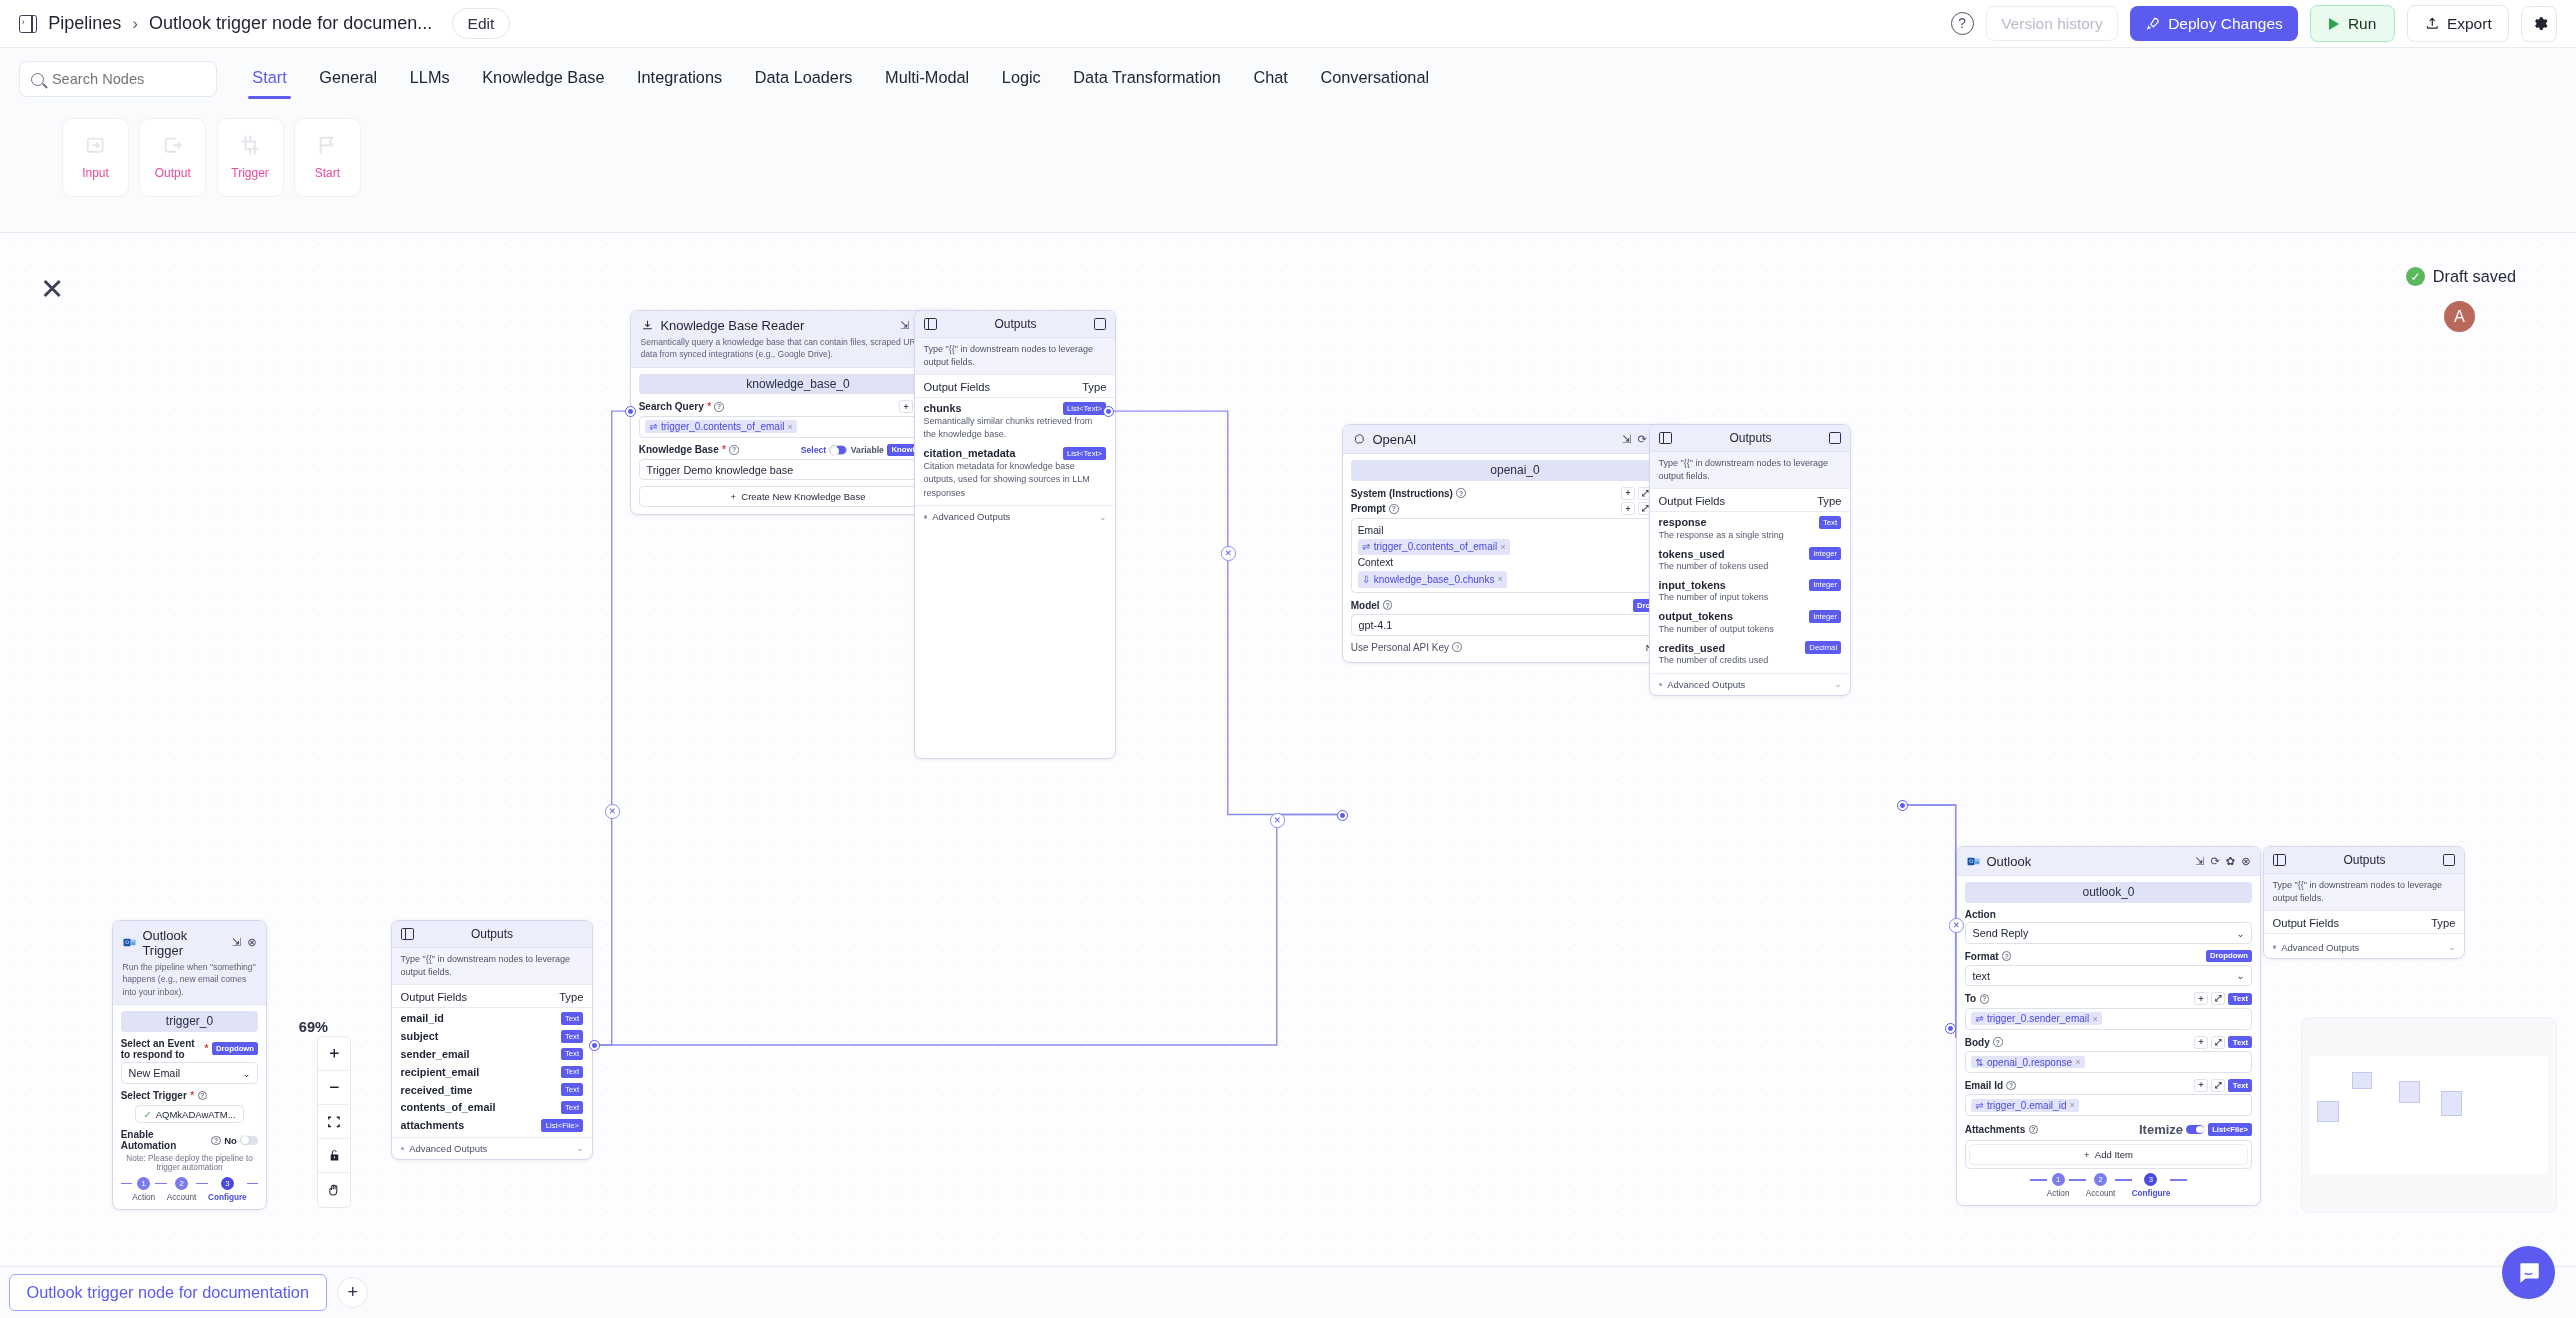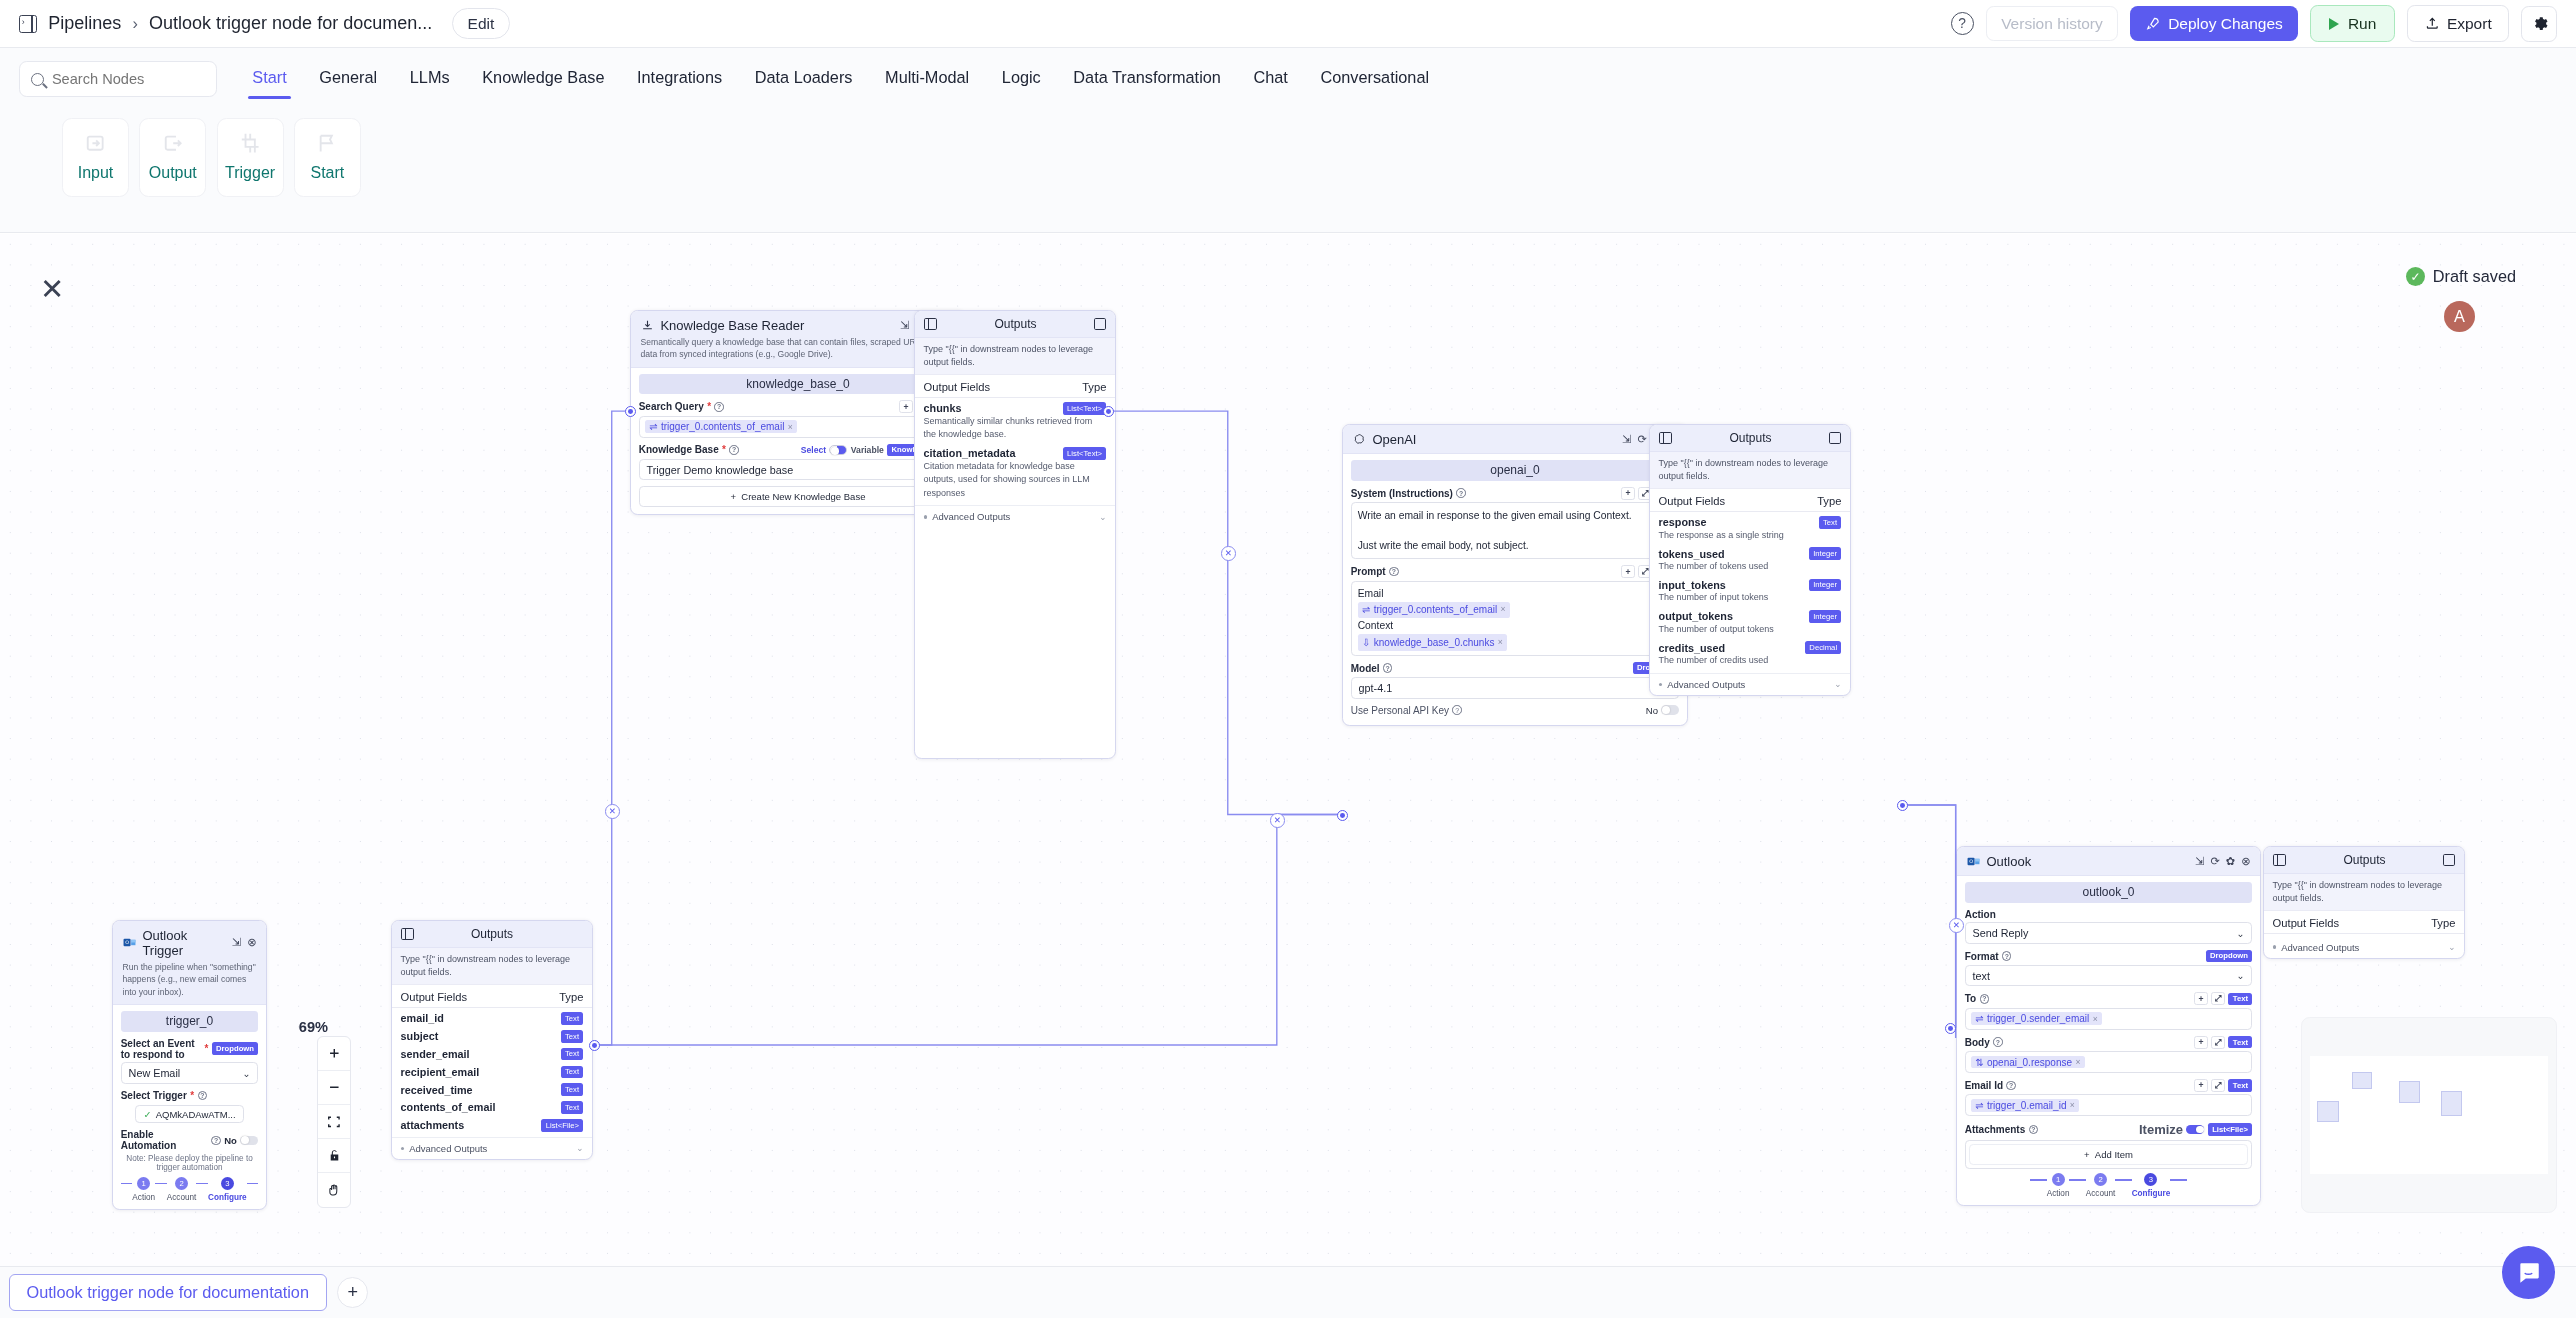--- a/index.html
+++ b/index.html
@@ -99,21 +99,21 @@
     background: #5b5bef; border-radius: 1.7px;
   }
   .cards { display: flex; gap: 10.3px; margin-top: 19px; padding-left: 43px; }
   .card {
     width: 67px; height: 79px; background: #fff; border-radius: 9.5px;
     border: 0.9px solid #f0f1f5;
     display: flex; flex-direction: column; align-items: center; justify-content: center; gap: 9.5px;
     cursor: pointer;
   }
   .card .glyph { width: 22.4px; height: 22.4px; opacity: .5; }
-  .card .clabel { font-size: 16px; color: #0f766e; }
+  .card .clabel { font-size: 12px; color: #ec4899; }
   
   .canvas {
     position: absolute; top: 234px; left: 0; right: 0; bottom: 52px;
     background-color: #fdfdff;
     background-image: radial-gradient(#dcdfe8 0.9px, transparent 0.9px);
     background-size: 20.6px 20.6px;
     overflow: hidden;
   }
   .close-x {
     position: absolute; left: 40px; top: 41px; font-size: 29px; color: #3b4254;
@@ -670,23 +670,20 @@
       <div class="pill-id">openai_0</div>
       <div class="fld-label">
         <span>System (Instructions)</span>
         <span class="qm">?</span>
         <span class="lbl-right">
           <span class="mini-btn">+</span>
           <span class="mini-btn">⤢</span>
           <span class="badge">Text</span>
         </span>
       </div>
-      <div class="textarea-box" style="white-space:pre-wrap;min-height:53px">Write an email in response to the given email using Context.
-
-Just write the email body, not subject.</div>
       <div class="fld-label">
         <span>Prompt</span>
         <span class="qm">?</span>
         <span class="lbl-right">
           <span class="mini-btn">+</span>
           <span class="mini-btn">⤢</span>
           <span class="badge">Text</span>
         </span>
       </div>
       <div class="textarea-box">

